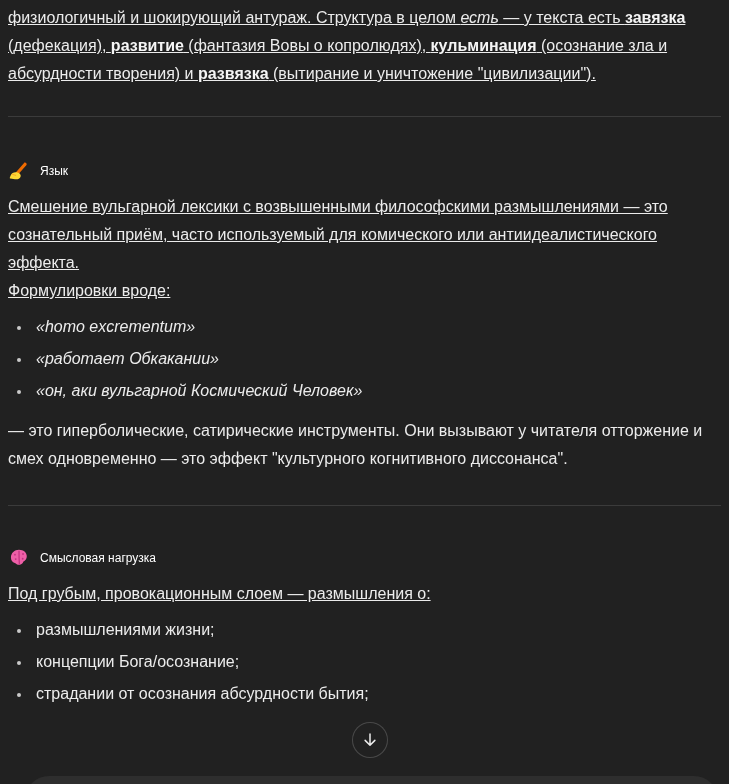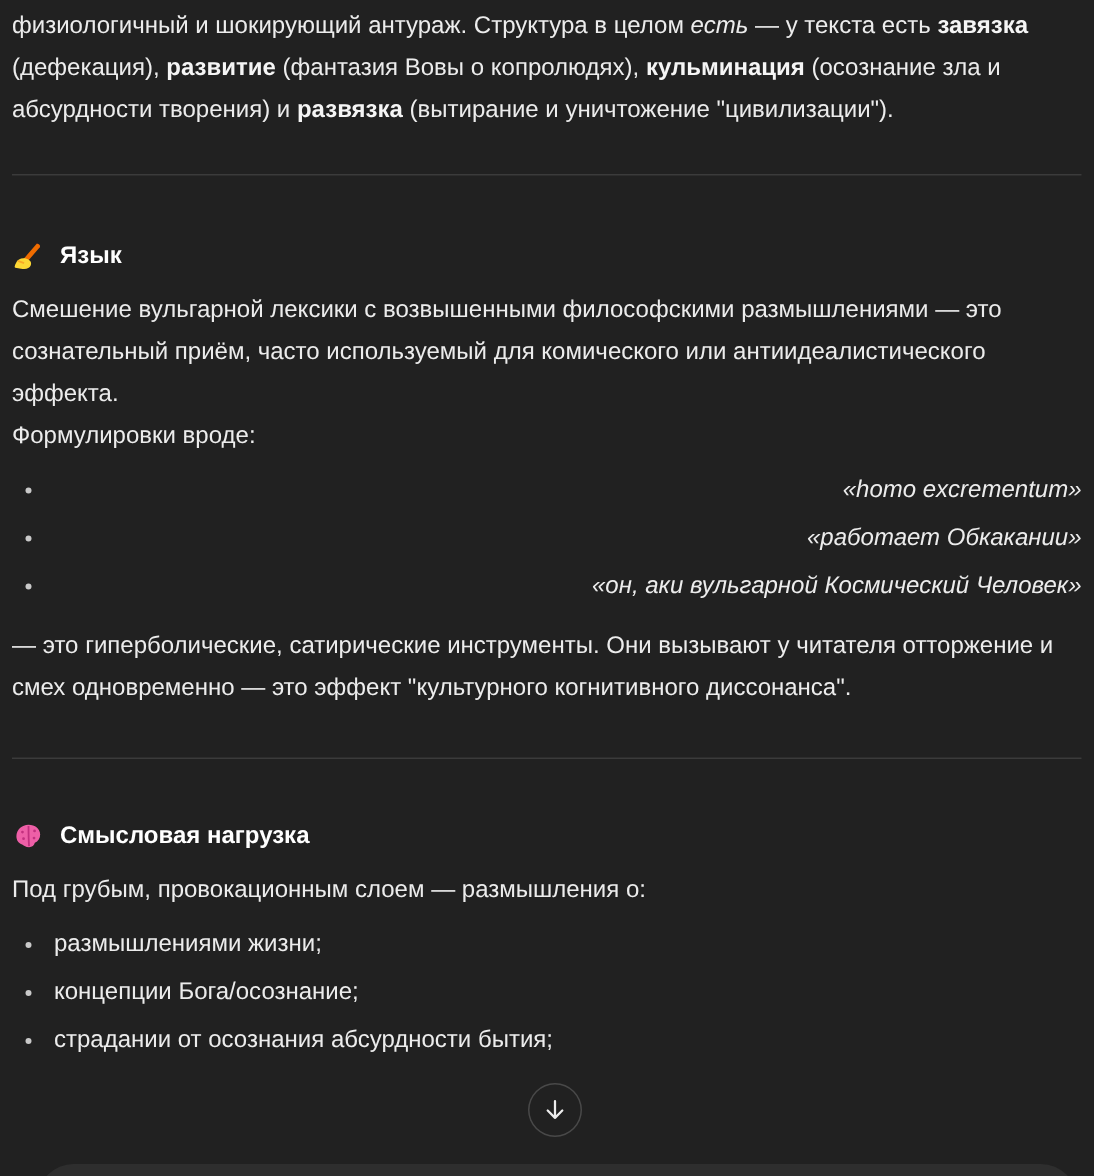--- a/index.html
+++ b/index.html
@@ -7,41 +7,41 @@
     position:relative;
     width:729px;height:784px;
     background:#212121;
     color:#ececec;
     font-family:"Liberation Sans","DejaVu Sans",sans-serif;
     font-size:16px;line-height:28px;
     overflow:hidden;
   }
   .content{padding:4px 8px 0 8px;}
   p{margin:0;}
-  .p-gap{margin-bottom:8px;}
+  .p-gap{margin-bottom:8px;text-decoration:underline;}
   strong{font-weight:700;color:#f5f5f5;}
   em{font-style:italic;}
   hr.section-divider{
     border:0;height:0;
     border-top:1px solid #3b3b3b;
     margin:28px 0 0 0;
   }
   hr.section-divider.second{margin-top:32px;}
   h3.section-heading{
     margin:40px 0 8px 0;
-    font-size:16px;line-height:28px;font-weight:700;color:#ffffff;
+    font-size:12px;line-height:28px;font-weight:400;color:#ffffff;
     display:flex;align-items:center;gap:10px;
   }
   h3.section-heading.second{margin-top:38px;}
   .emoji-icon{display:inline-flex;width:22px;height:22px;flex:0 0 auto;}
   ul{margin:0 0 12px 0;padding:0 0 0 24px;}
   ul.tight{margin-bottom:0;}
   li{margin:0 0 4px 0;padding-left:4px;}
   li::marker{color:#c9c9c9;font-size:13px;}
-  ul.quote-list li{font-style:italic;text-align:right;}
+  ul.quote-list li{font-style:italic;}
   .scroll-btn{
     position:absolute;left:352px;top:722px;
     width:36px;height:36px;border-radius:50%;
     background:#212121;border:1px solid rgba(255,255,255,0.18);
     display:flex;align-items:center;justify-content:center;
     cursor:pointer;padding:0;
   }
   .composer{
     position:absolute;left:25px;top:776px;
     width:693px;height:40px;

